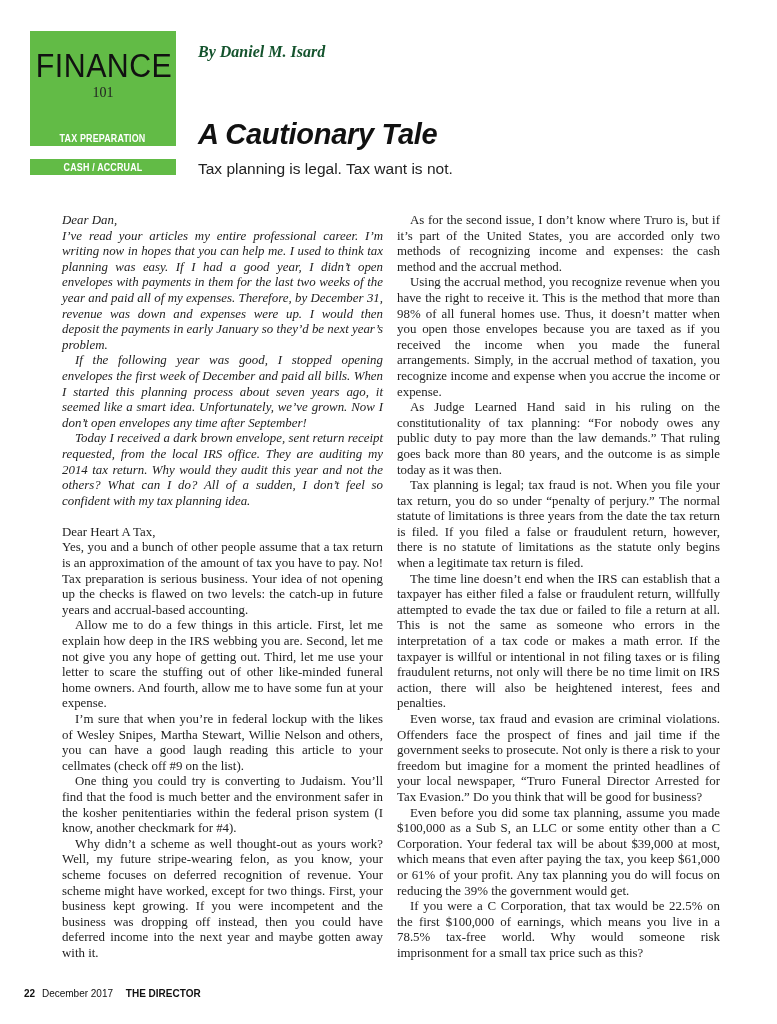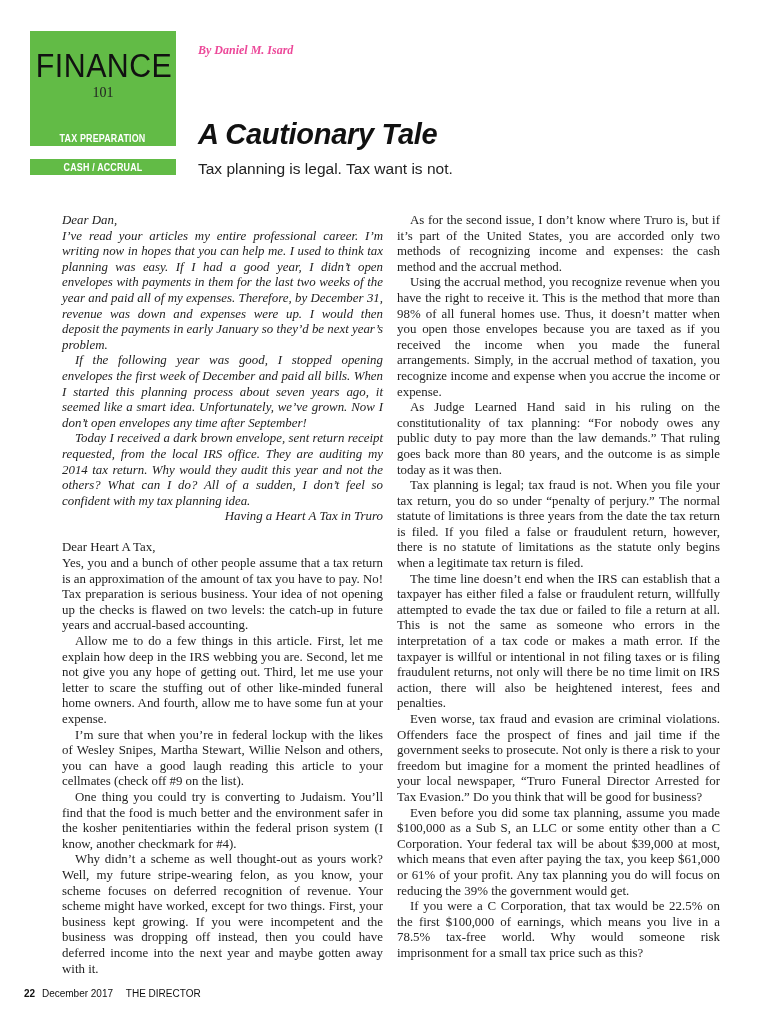--- a/index.html
+++ b/index.html
@@ -4,34 +4,34 @@
 <style>
   html, body { margin: 0; padding: 0; background: #ffffff; }
   body { width: 777px; height: 1024px; position: relative; overflow: hidden; font-family: "Liberation Serif", serif; color: #222; }
   .finance-box { position: absolute; left: 30px; top: 31px; width: 146px; height: 99px; background: #62bb46; text-align: center; }
   .finance-title { display: block; font-family: "Liberation Sans", sans-serif; font-size: 33px; font-weight: normal; color: #111; letter-spacing: 0.5px; margin-top: 17px; line-height: 36px; transform: scaleX(0.92); }
   .finance-sub { display: block; font-family: "Liberation Serif", serif; font-size: 14px; color: #222; line-height: 16px; margin-top: 1px; }
   .tag { position: absolute; left: 30px; width: 146px; height: 16px; background: #62bb46; color: #fff; font-family: "Liberation Sans", sans-serif; font-weight: bold; font-size: 10.5px; line-height: 16px; text-align: center; letter-spacing: 0.2px; transform-origin: center; }
   .tag span { display: inline-block; transform: scaleX(0.85); }
   .tag1 { top: 130px; }
   .tag2 { top: 159px; }
-  .byline { position: absolute; left: 198px; top: 43px; font-family: "Liberation Serif", serif; font-style: italic; font-weight: bold; font-size: 12px; color: #ec4899; }
+  .byline { position: absolute; left: 198px; top: 43px; font-family: "Liberation Serif", serif; font-style: italic; font-weight: bold; font-size: 16px; color: #14532d; }
   .headline { position: absolute; left: 198px; top: 118px; font-family: "Liberation Sans", sans-serif; font-style: italic; font-weight: bold; font-size: 29px; color: #111; letter-spacing: -0.3px; }
   .subhead { position: absolute; left: 198px; top: 160px; font-family: "Liberation Sans", sans-serif; font-size: 15.5px; color: #222; }
   .col { position: absolute; top: 213px; width: 321px; font-size: 12.9px; line-height: 15.6px; text-align: justify; hyphens: auto; }
   .col-left { left: 62px; }
   .col-right { left: 397px; width: 323px; }
   .col p { margin: 0; }
   .indent { text-indent: 13px; }
   .letter p { font-style: italic; }
   .signoff { text-align: right; font-style: italic; margin: 0; }
   .gap { height: 15.6px; }
   .footer { position: absolute; left: 24px; top: 988px; font-family: "Liberation Sans", sans-serif; font-size: 10px; color: #111; }
   .footer .pg { font-weight: bold; margin-right: 4px; }
-  .footer .pub { font-weight: normal; margin-left: 10px; }
+  .footer .pub { font-weight: bold; margin-left: 10px; }
 </style>
 </head>
 <body>
 
 <div class="finance-box">
   <span class="finance-title">FINANCE</span>
   <span class="finance-sub">101</span>
 </div>
 <div class="tag tag1"><span>TAX PREPARATION</span></div>
 <div class="tag tag2"><span>CASH / ACCRUAL METHODS</span></div>
@@ -39,21 +39,20 @@
 <div class="byline">By Daniel M. Isard</div>
 <div class="headline">A Cautionary Tale</div>
 <div class="subhead">Tax planning is legal. Tax want is not.</div>
 
 <div class="col col-left">
   <div class="letter">
     <p>Dear Dan,</p>
     <p>I’ve read your articles my entire professional career. I’m writing now in hopes that you can help me. I used to think tax planning was easy. If I had a good year, I didn’t open envelopes with payments in them for the last two weeks of the year and paid all of my expenses. Therefore, by December 31, revenue was down and expenses were up. I would then deposit the payments in early January so they’d be next year’s problem.</p>
     <p class="indent">If the following year was good, I stopped opening envelopes the first week of December and paid all bills. When I started this planning process about seven years ago, it seemed like a smart idea. Unfortunately, we’ve grown. Now I don’t open envelopes any time after September!</p>
     <p class="indent">Today I received a dark brown envelope, sent return receipt requested, from the local IRS office. They are auditing my 2014 tax return. Why would they audit this year and not the others? What can I do? All of a sudden, I don’t feel so confident with my tax planning idea.</p>
-    <p class="signoff">Having a Heart A Tax in Truro</p>
   </div>
   <div class="gap"></div>
   <p>Dear Heart A Tax,</p>
   <p>Yes, you and a bunch of other people assume that a tax return is an approximation of the amount of tax you have to pay. No! Tax preparation is serious business. Your idea of not opening up the checks is flawed on two levels: the catch-up in future years and accrual-based accounting.</p>
   <p class="indent">Allow me to do a few things in this article. First, let me explain how deep in the IRS webbing you are. Second, let me not give you any hope of getting out. Third, let me use your letter to scare the stuffing out of other like-minded funeral home owners. And fourth, allow me to have some fun at your expense.</p>
   <p class="indent">I’m sure that when you’re in federal lockup with the likes of Wesley Snipes, Martha Stewart, Willie Nelson and others, you can have a good laugh reading this article to your cellmates (check off #9 on the list).</p>
   <p class="indent">One thing you could try is converting to Judaism. You’ll find that the food is much better and the environment safer in the kosher penitentiaries within the federal prison system (I know, another checkmark for #4).</p>
   <p class="indent">Why didn’t a scheme as well thought-out as yours work? Well, my future stripe-wearing felon, as you know, your scheme focuses on deferred recognition of revenue. Your scheme might have worked, except for two things. First, your business kept growing. If you were incompetent and the business was dropping off instead, then you could have deferred income into the next year and maybe gotten away with it.</p>
 </div>
 

